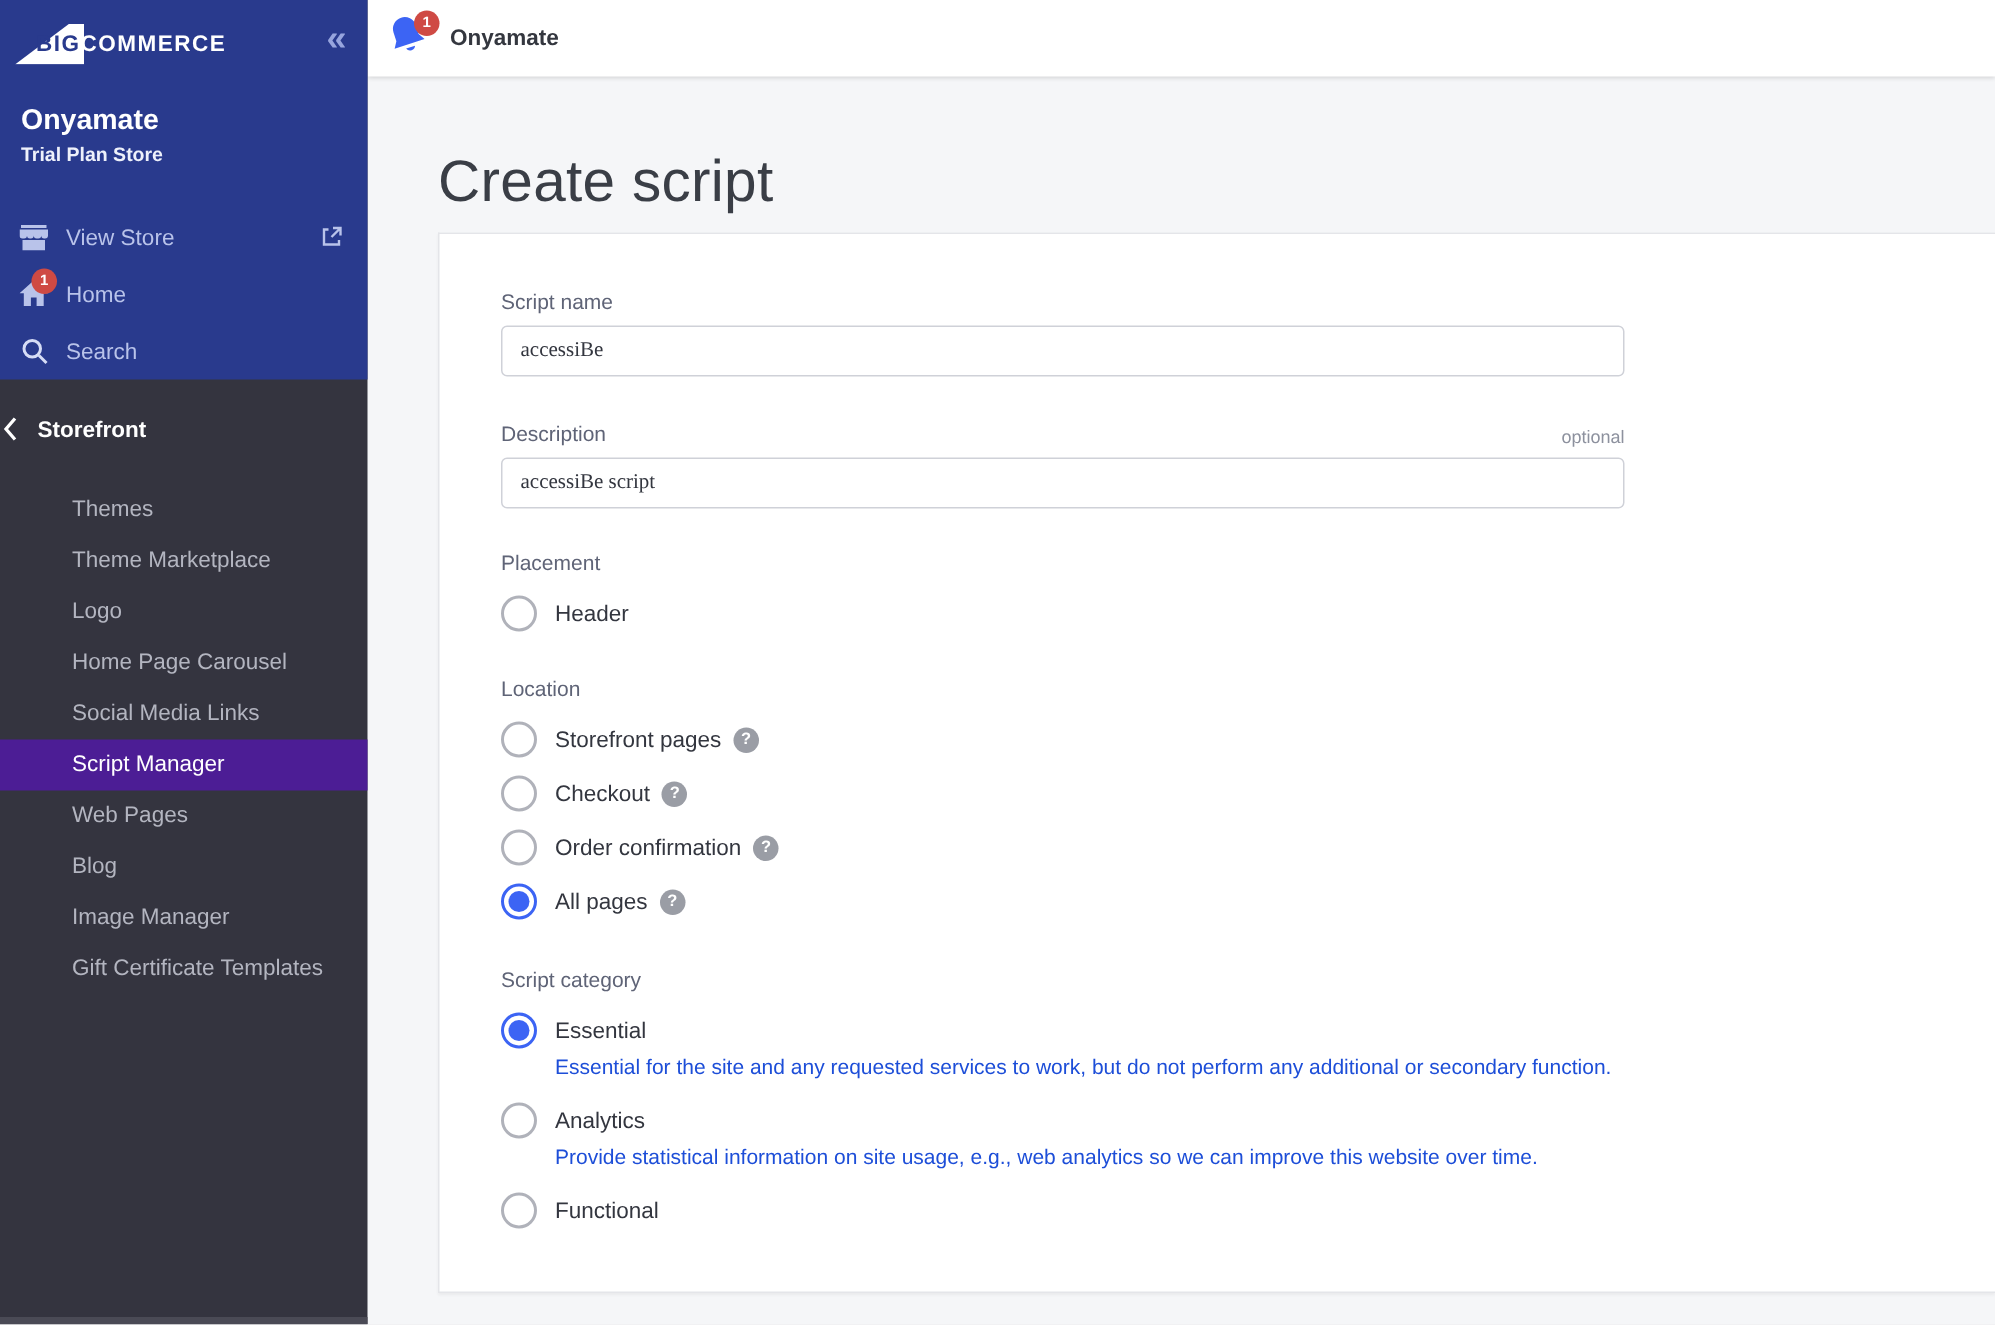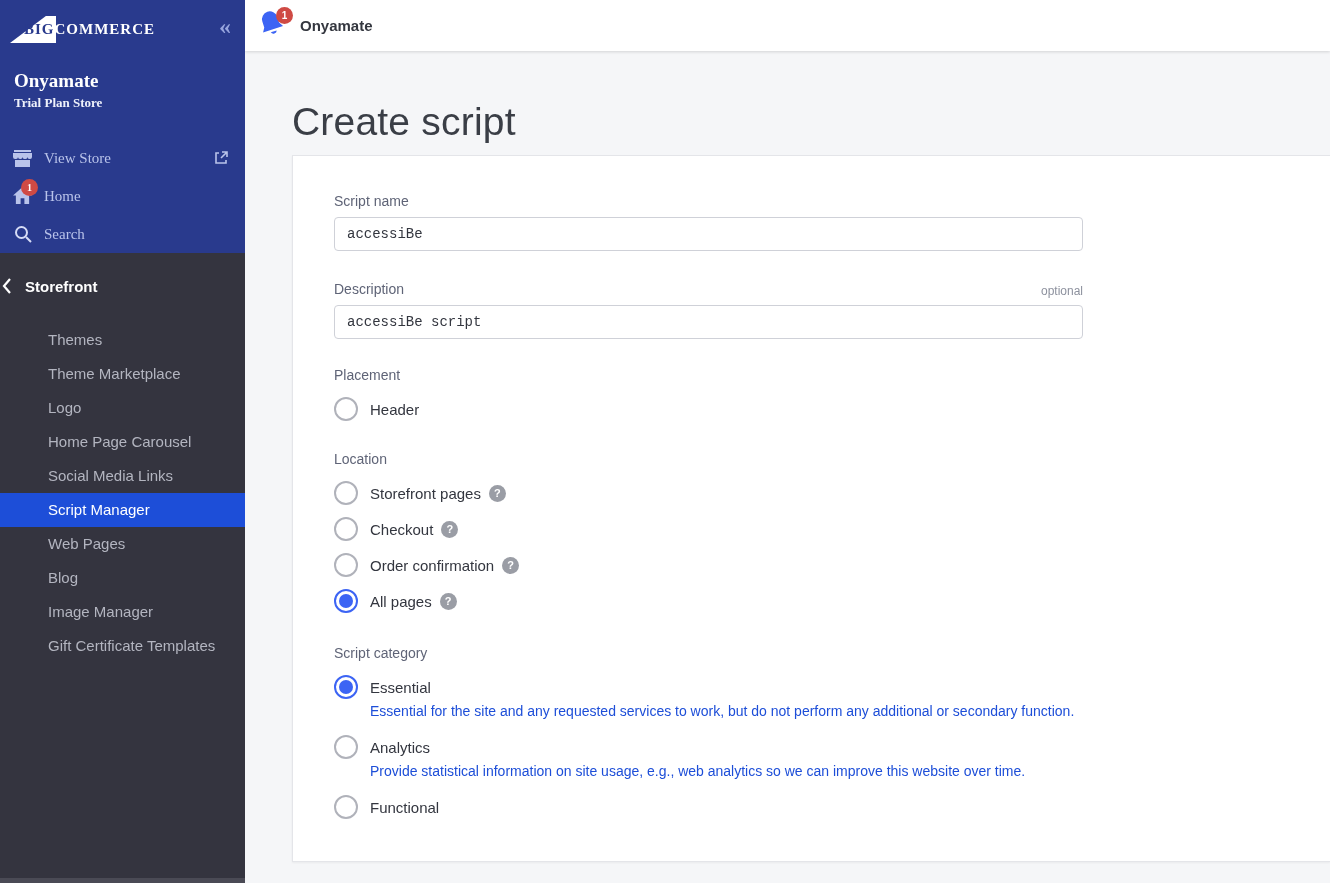--- a/index.html
+++ b/index.html
@@ -2,21 +2,21 @@
 <html><head>
 <meta charset="utf-8">
 <style>
   * { box-sizing: border-box; }
   html,body { margin:0; padding:0; background:#e9eaee; }
   body { font-family:"Liberation Sans","DejaVu Sans",sans-serif; }
   .app { position:relative; width:1330px; height:883px; overflow:hidden; background:#f5f6f8; }
 
   
   .sidebar { position:absolute; left:0; top:0; width:245px; height:883px; background:#34343f; z-index:5; }
-  .sidebar-top { height:253px; background:#293a8d; position:relative;font-family:Liberation Serif, serif; }
+  .sidebar-top { height:253px; background:#293a8d; position:relative; }
   .logo-row { display:flex; align-items:center; padding:16px 16px 0 10px; position:relative; }
   .logo-mark { position:relative; height:27px; display:flex; align-items:center; }
   .logo-tri { position:absolute; left:0; top:0; width:46px; height:27px; background:#ffffff;
               clip-path:polygon(0% 100%, 78% 0%, 100% 0%, 100% 100%); }
   .logo-big { position:relative; color:#293a8d; font-weight:bold; font-size:15px; letter-spacing:1px; margin-left:14px; z-index:1; }
   .logo-commerce { position:relative; color:#ffffff; font-weight:bold; font-size:15px; letter-spacing:1px; z-index:1; }
   .collapse-btn { position:absolute; right:14px; top:14px; color:#97a5de; font-size:24px; line-height:24px; cursor:pointer; font-weight:bold; }
   .store-block { margin:26px 0 0 14px; }
   .store-name { color:#ffffff; font-size:19px; font-weight:bold; line-height:24px; }
   .store-plan { color:#eef1fb; font-size:13px; font-weight:bold; line-height:19px; }
@@ -27,21 +27,21 @@
   .trailing { margin-left:auto; display:flex; align-items:center; }
   .badge { position:absolute; min-width:17px; height:17px; border-radius:9px; background:#cf4a44; color:#fff;
            font-size:10px; font-weight:bold; display:flex; align-items:center; justify-content:center; padding:0 4px; }
   .home-badge { top:-7px; left:9px; }
 
   .sidebar-dark { padding-top:18px; }
   .section-header { display:flex; align-items:center; height:30px; padding:0 2px; }
   .section-title { color:#ffffff; font-weight:bold; font-size:15px; margin-left:13px; }
   .menu-list { margin-top:22px; }
   .menu-item { height:34px; line-height:34px; padding-left:48px; color:#b3b5c0; font-size:15px; cursor:pointer; white-space:nowrap; }
-  .menu-item.selected { background:#1d4ed8; color:#ffffff; }
+  .menu-item.selected { background:#4c1d95; color:#ffffff; }
   .sidebar-foot { position:absolute; left:0; bottom:0; width:100%; height:5px; background:#4a4a55; }
 
   
   .main { position:absolute; left:245px; top:0; width:1085px; height:883px; }
   .topbar { position:relative; height:51px; background:#ffffff; box-shadow:0 1px 3px rgba(0,0,0,0.14); z-index:4; }
   .bell-wrap { position:absolute; left:13px; top:10px; width:30px; height:32px; }
   .bell-svg { transform:rotate(-18deg); }
   .bell-badge { top:-3px; right:-5px; }
   .topbar-store { position:absolute; left:55px; top:0; height:51px; display:flex; align-items:center;
                   color:#34373f; font-size:15px; font-weight:bold; }
@@ -50,21 +50,21 @@
   .page-title { position:absolute; left:47px; top:49px; font-size:39px; font-weight:300; color:#3a3e46; letter-spacing:0.2px; }
 
   .card { position:absolute; left:47px; top:104px; width:1038px; height:707px; background:#ffffff;
           border:1px solid #e4e5e9; border-right:none; box-shadow:0 1px 2px rgba(0,0,0,0.05); overflow:hidden; }
   .card-inner { padding:36px 0 0 41px; }
 
   .field-label { font-size:14px; color:#5f6477; line-height:18px; }
   .label-row { display:flex; justify-content:space-between; align-items:flex-end; width:749px; }
   .optional-note { font-size:12px; color:#8d919e; }
   .text-input { display:block; width:749px; height:34px; margin-top:7px; border:1px solid #cfd1d8; border-radius:4px;
-                padding:0 12px; font-size:14px; color:#33363f; font-family:Liberation Mono, monospace; background:#fff; outline:none; }
+                padding:0 12px; font-size:14px; color:#33363f; font-family:Liberation Serif, serif; background:#fff; outline:none; }
 
   .group { margin-top:28px; }
   .group-label { font-size:14px; color:#5f6477; margin-bottom:14px; }
   .radio-row { display:flex; align-items:center; margin-bottom:12px; }
   .radio { width:24px; height:24px; border-radius:50%; border:2px solid #b0b2ba; background:#fff; position:relative; flex:0 0 auto; cursor:pointer; }
   .radio.checked { border-color:#3c64f4; }
   .radio.checked::after { content:""; position:absolute; left:3px; top:3px; width:14px; height:14px; border-radius:50%; background:#3c64f4; }
   .radio-label { margin-left:12px; font-size:15px; color:#33363f; }
   .help-badge { margin-left:8px; width:17px; height:17px; border-radius:50%; background:#9a9da5; color:#ffffff;
                 font-size:11px; font-weight:bold; display:inline-flex; align-items:center; justify-content:center; cursor:pointer; }

